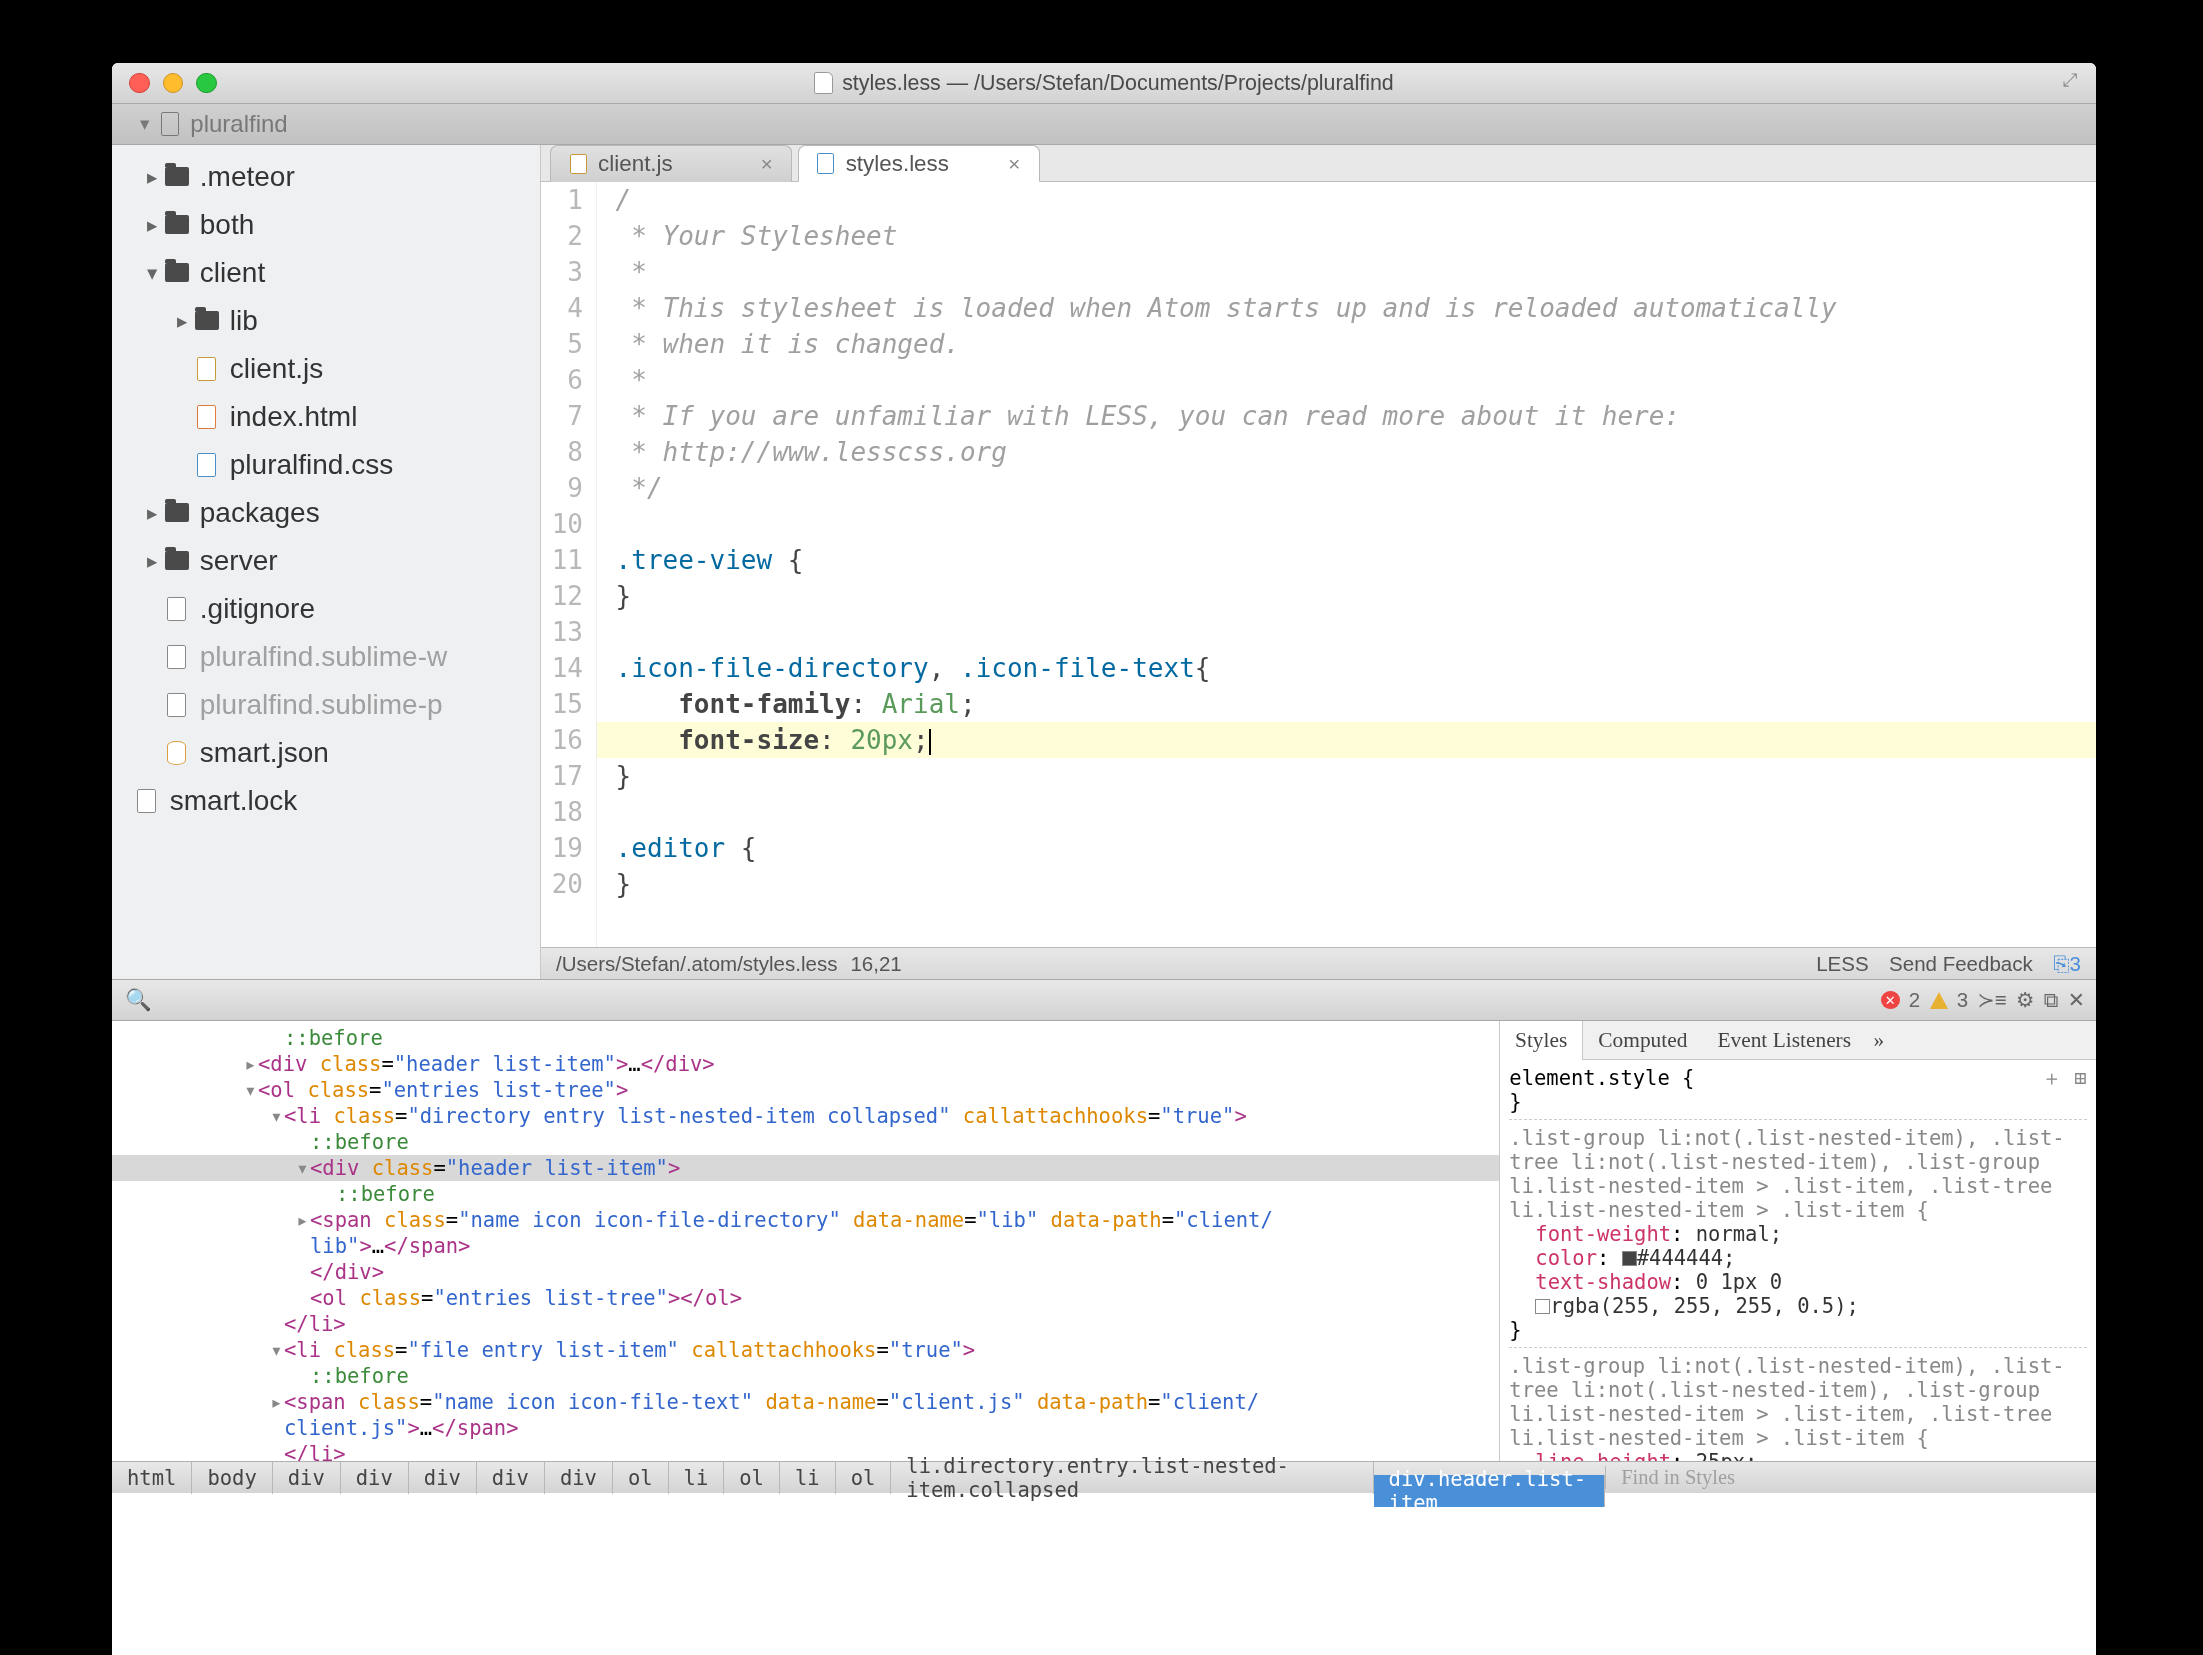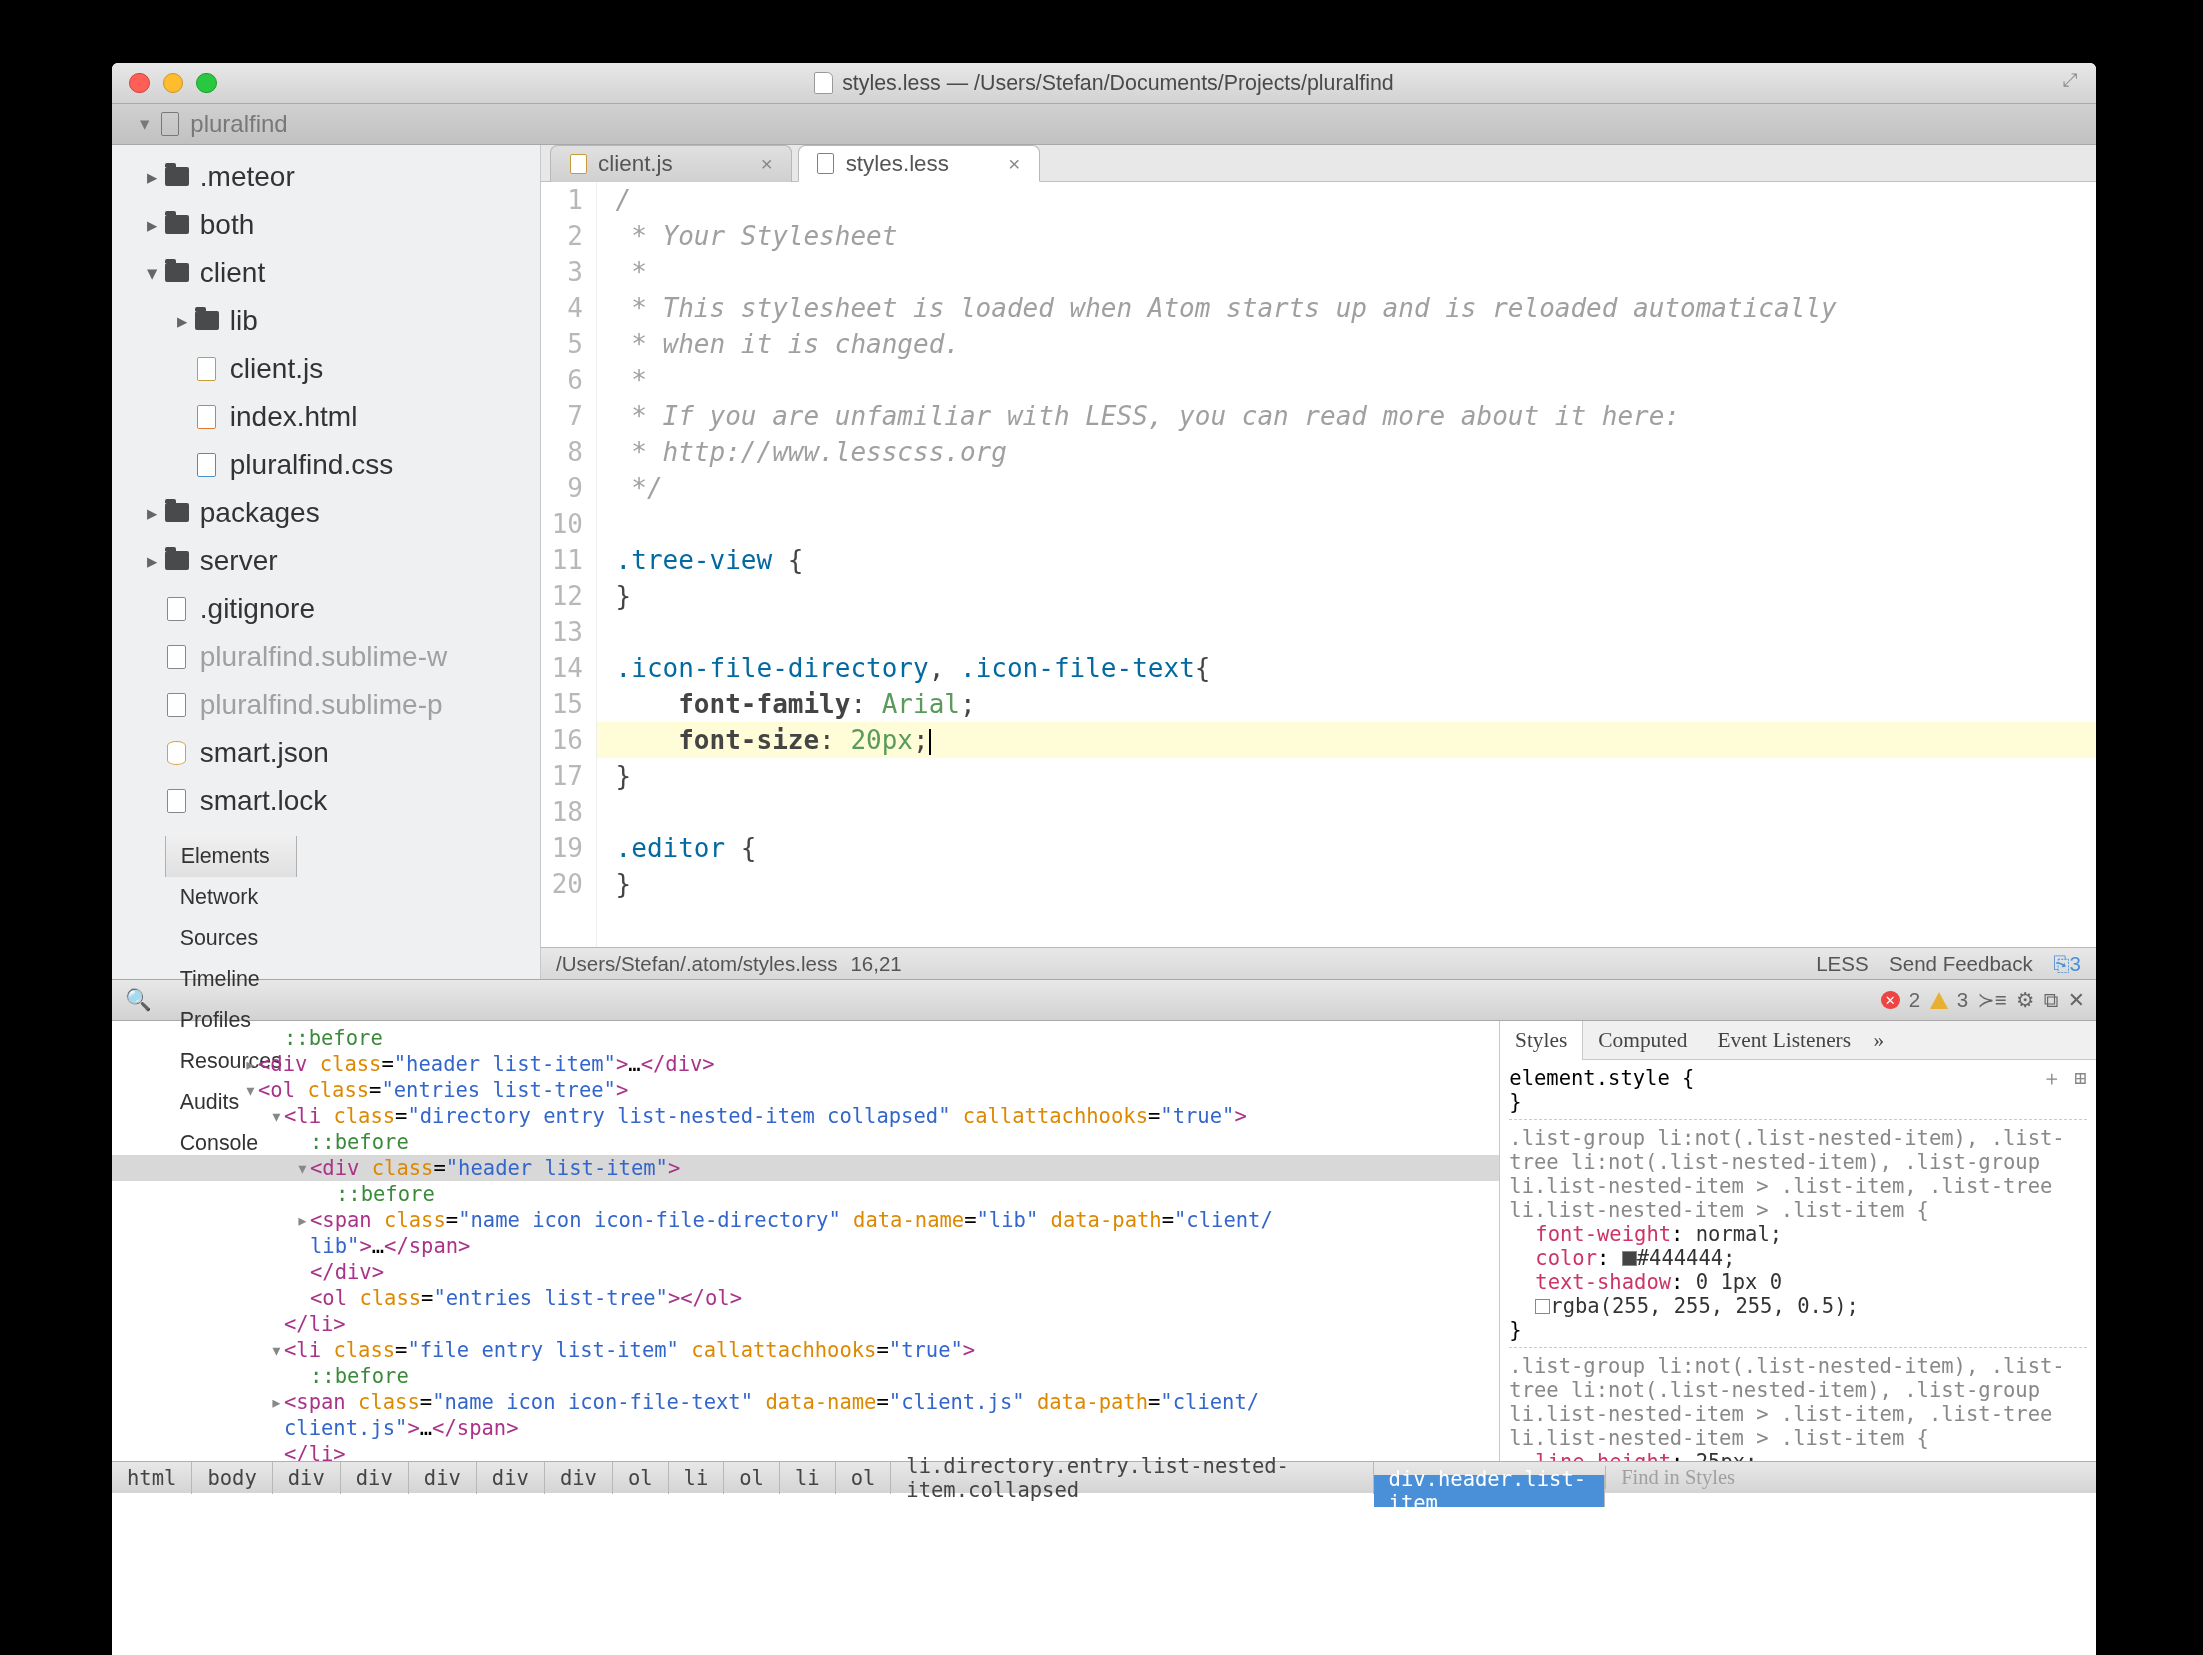--- a/index.html
+++ b/index.html
@@ -212,21 +212,21 @@
           </span>
           <span>pluralfind.sublime-p</span>
         </div>
         <div class="tree-row" style="padding-left: 30px;">
           <span class="arr"></span>
           <span class="ico">
             <span class="file-ico db"></span>
           </span>
           <span>smart.json</span>
         </div>
-        <div class="tree-row" style="padding-left: 30px;">
+        <div class="tree-row" style="">
           <span class="arr"></span>
           <span class="ico">
             <span class="file-ico file"></span>
           </span>
           <span>smart.lock</span>
         </div>
       </div>
     <div class="editor-side">
       <div class="tabbar" id="tabbar">
           <div class="tab bg">
@@ -294,30 +294,20 @@
           <span>Send Feedback</span>
           <span style="color:#4a90d8">⎘<span>3</span></span>
         </span>
       </div>
     </div>
   </div>
 
   <div class="devtools">
     <div class="dt-toolbar">
       <span class="mag">🔍</span>
-      <span id="dt-tabs">
-          <span class="dt-tab active">Elements</span>
-          <span class="dt-tab">Network</span>
-          <span class="dt-tab">Sources</span>
-          <span class="dt-tab">Timeline</span>
-          <span class="dt-tab">Profiles</span>
-          <span class="dt-tab">Resources</span>
-          <span class="dt-tab">Audits</span>
-          <span class="dt-tab">Console</span>
-        </span>
       <span class="right">
         <span class="err-ico">✕</span>
           <span>2</span>
         <span class="warn-ico"></span>
           <span>3</span>
         <span>≻≡</span>
         <span>⚙</span>
         <span>⧉</span>
         <span>✕</span>
       </span>

